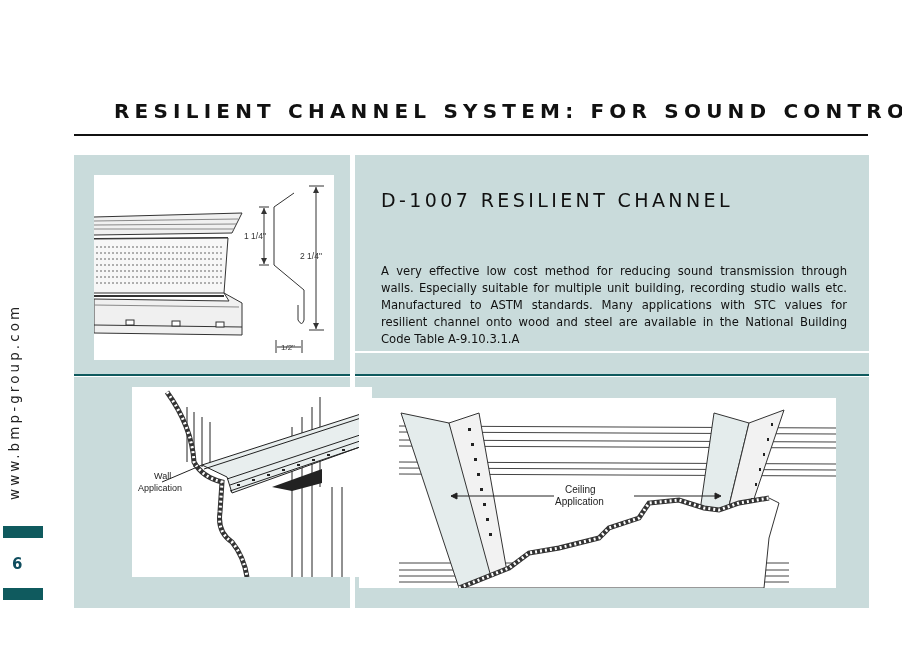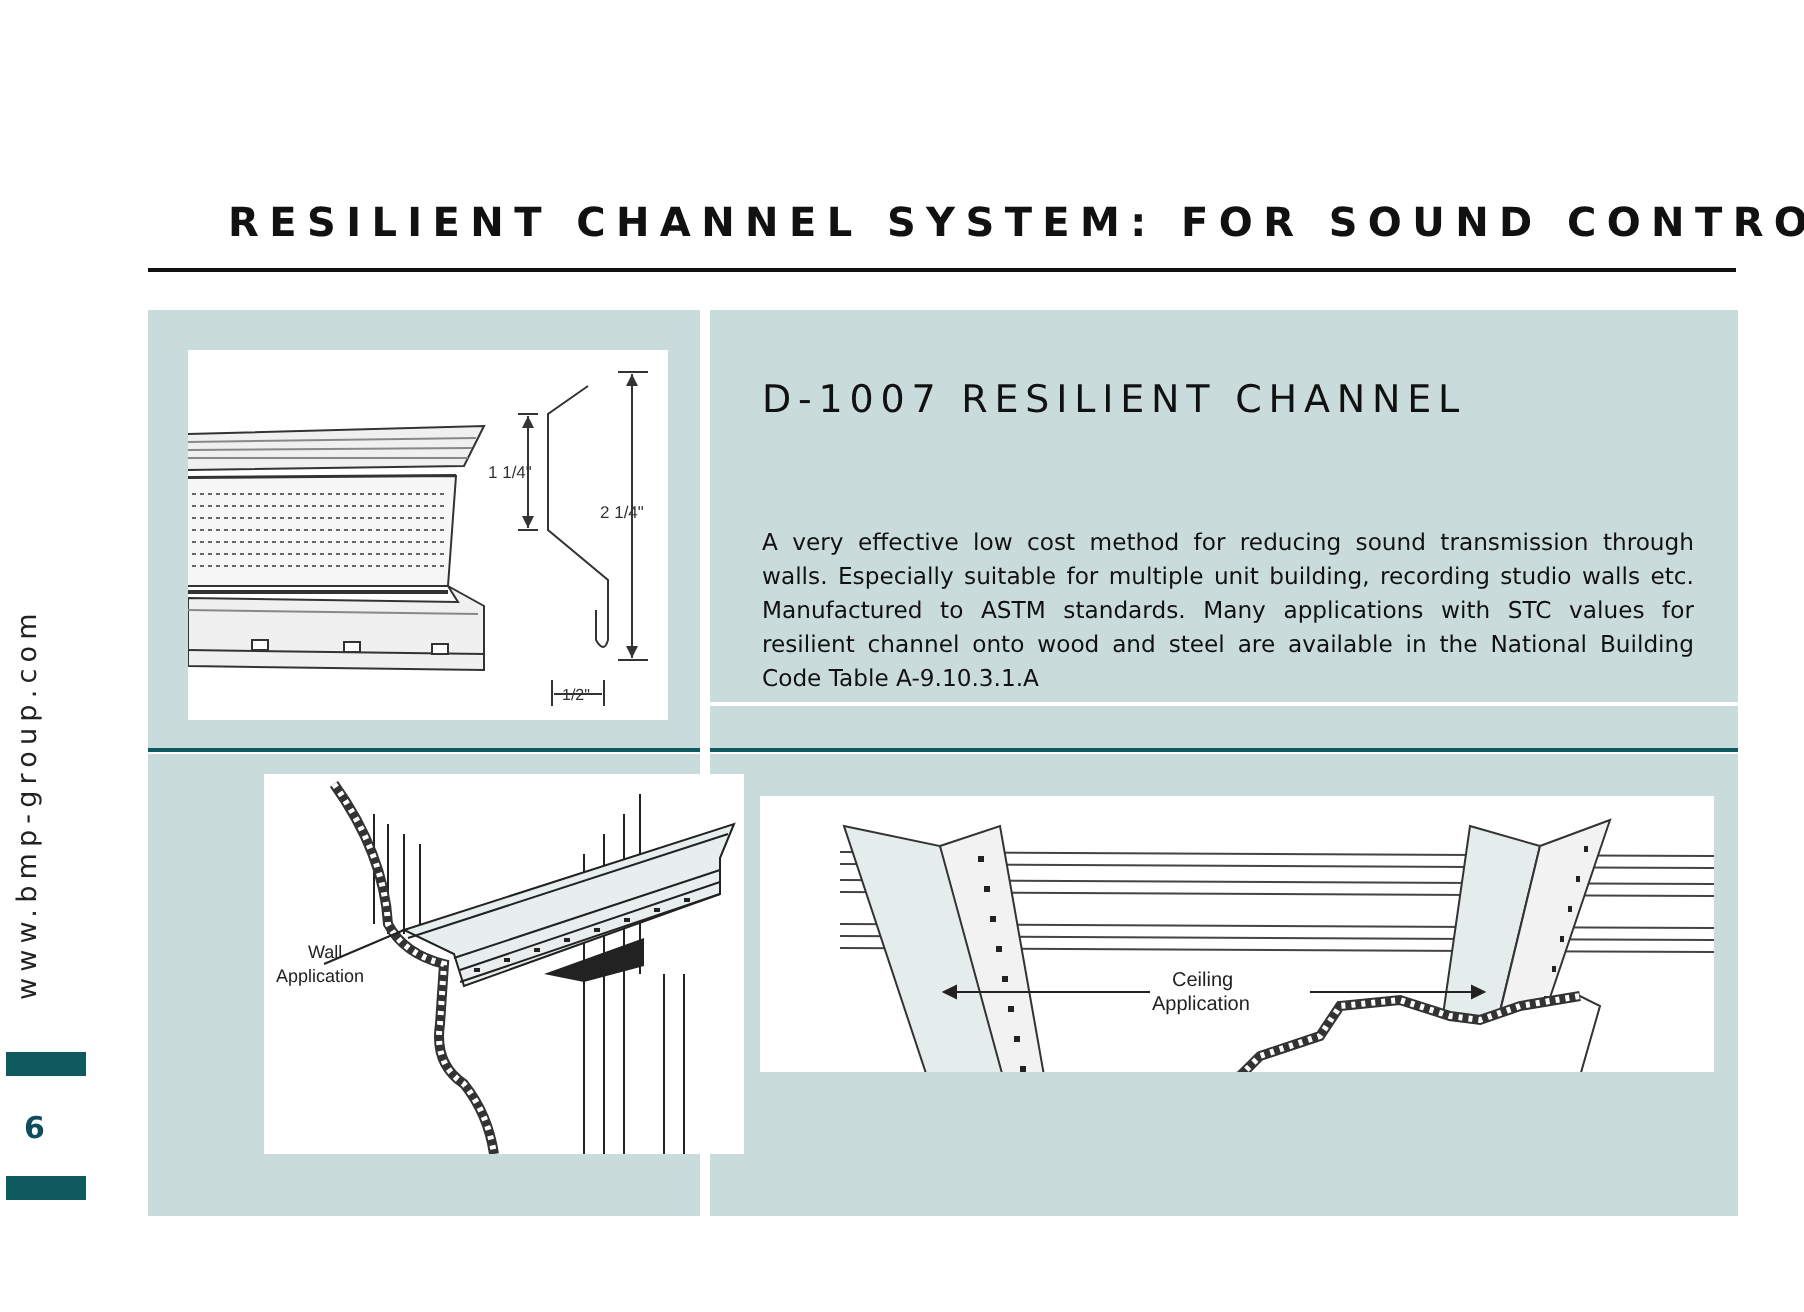--- a/index.html
+++ b/index.html
@@ -10,21 +10,21 @@
   .p-tl { left:74px; top:155px; width:276px; height:220px; }
   .p-tr { left:355px; top:155px; width:514px; height:196px; }
   .p-tr2 { left:355px; top:353px; width:514px; height:22px; }
   .p-bl { left:74px; top:377px; width:276px; height:231px; }
   .p-br { left:355px; top:377px; width:514px; height:231px; }
   .teal-line { position:absolute; left:74px; top:374px; width:795px; height:2px; background:#0f5a5e; }
   .teal-gap { position:absolute; left:350px; top:374px; width:5px; height:2px; background:#ffffff; }
   .img-box { position:absolute; background:#ffffff; overflow:hidden; }
   .img-tl { left:94px; top:175px; width:240px; height:185px; }
   .img-bl { left:94px; top:387px; width:240px; height:190px;margin-left:38px; }
-  .img-br { left:380px; top:398px; width:477px; height:138px; }
+  .img-br { left:359px; top:398px; width:477px; height:190px; }
   .prod-title { position:absolute; left:381px; top:189px; font-size:19px; letter-spacing:3.4px; color:#111; white-space:nowrap; font-family:"DejaVu Sans", sans-serif; font-weight:normal; }
   .desc { position:absolute; left:381px; top:227px; width:466px; font-size:11.6px; line-height:17px; color:#111; text-align:justify; font-family:"DejaVu Sans", sans-serif;margin-top:36px; }
   .side-url { position:absolute; left:6px; top:500px; transform-origin:0 0; transform:rotate(-90deg); font-size:13.5px; letter-spacing:3.1px; color:#222; white-space:nowrap; font-family:"DejaVu Sans", sans-serif; }
   .side-bar { position:absolute; left:3px; width:40px; height:12px; background:#0f5a5e; }
   .bar1 { top:526px; } .bar2 { top:588px; }
   .page-num { position:absolute; left:12px; top:555px; font-size:15px; font-weight:bold; color:#0f4d5e; font-family:"DejaVu Sans", sans-serif; }
   svg { display:block; }
   .lbl { font-family:"Liberation Sans", sans-serif; }
 </style>
 </head>

